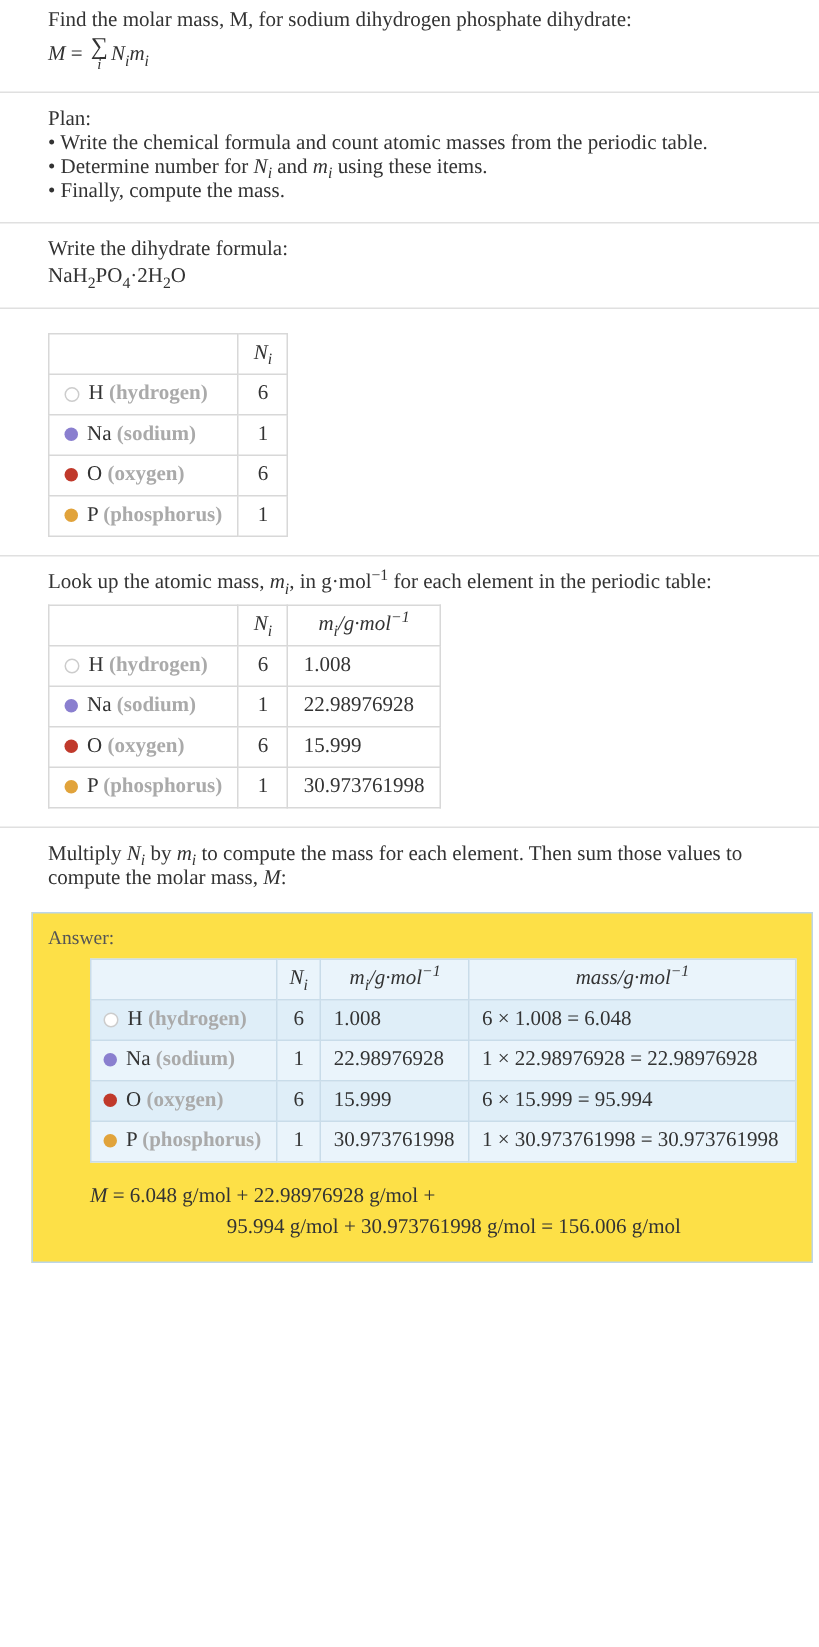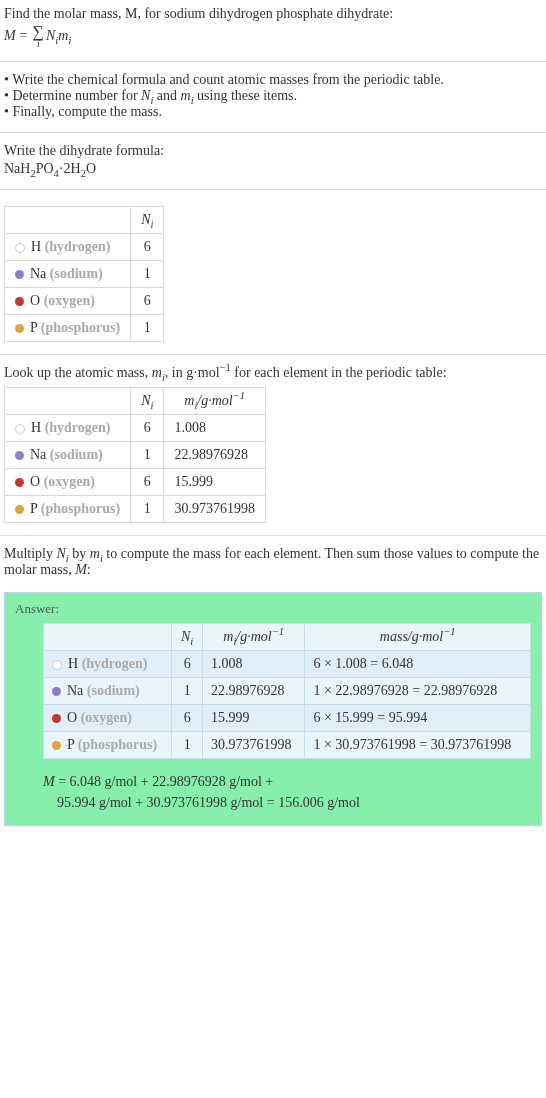--- a/index.html
+++ b/index.html
@@ -6,20 +6,21 @@
     margin: 0;
     padding: 0;
     font-family: Georgia, 'Times New Roman', serif;
     font-size: 14px;
     color: #333;
     width: 546px;
     background: #fff;
   }
   .section {
     padding: 6px 4px 8px 4px;
+    margin-left: 28px;
   }
   .sep {
     border: none;
     border-top: 1px solid #e0e0e0;
     margin: 4px 0;
   }
   .ital { font-style: italic; }
   .math { font-family: Georgia, serif; }
   sub { font-size: 0.75em; line-height: 0; }
   sup { font-size: 0.75em; line-height: 0; }
@@ -59,23 +60,23 @@
     margin-right: 6px;
     vertical-align: middle;
   }
   .dot.h  { background: #fff; border:1px solid #ccc; width:8px;height:8px;}
   .dot.na { background: #8a7fcf; }
   .dot.o  { background: #c0392b; }
   .dot.p  { background: #e1a33b; }
   .elabel .sym { color:#333; }
   .answer-box {
     border: 1px solid #bcd6e8;
-    background: #86efac;
+    background: #fde047;
     padding: 8px 10px 12px 10px;
-    margin: 6px 4px 10px 4px;
+    margin: 6px 4px 10px 21px;
   }
   .answer-box .label {
     font-size: 13px;
     color: #555;
     margin-bottom: 6px;
   }
   table.ans {
     border-collapse: collapse;
     width: 100%;
     background: #eaf4fb;
@@ -88,36 +89,37 @@
     font-weight: normal;
   }
   table.ans tr:nth-child(odd) td { background:#eaf4fb; }
   table.ans tr:nth-child(even) td { background:#dfeef8; }
   table.ans th { font-style: italic; text-align:center; background:#eaf4fb;}
   table.ans td.num { text-align:center; }
   .eqblock {
     margin: 12px 0 0 28px;
     line-height: 1.5;
   }
-  .indent-line { margin-left: 14px; }
+  .indent-line { margin-left: 14px; text-align: center; }
 </style>
 </head>
 <body>
 
 <div class="section">
   <div>
     <span>Find the molar mass, M, for sodium dihydrogen phosphate dihydrate:</span>
   </div>
   <div class="formula-line math">
     <span class="ital">M</span><span> = </span><span class="sigma"><span class="sym">∑</span><span class="idx">i</span></span><span class="ital"><span class="ital">N<sub>i</sub>m<sub>i</sub></span></span>
   </div>
 </div>
 <hr class="sep">
 
 <div class="section">
+  <div>Plan:</div>
   <div>• Write the chemical formula and count atomic masses from the periodic table.</div>
   <div>
     <span>• Determine number for </span><span class="ital">N<sub>i</sub></span><span> and </span><span class="ital">m<sub>i</sub></span><span> using these items.</span>
   </div>
   <div>• Finally, compute the mass.</div>
 </div>
 <hr class="sep">
 
 <div class="section">
   <div>Write the dihydrate formula:</div>

